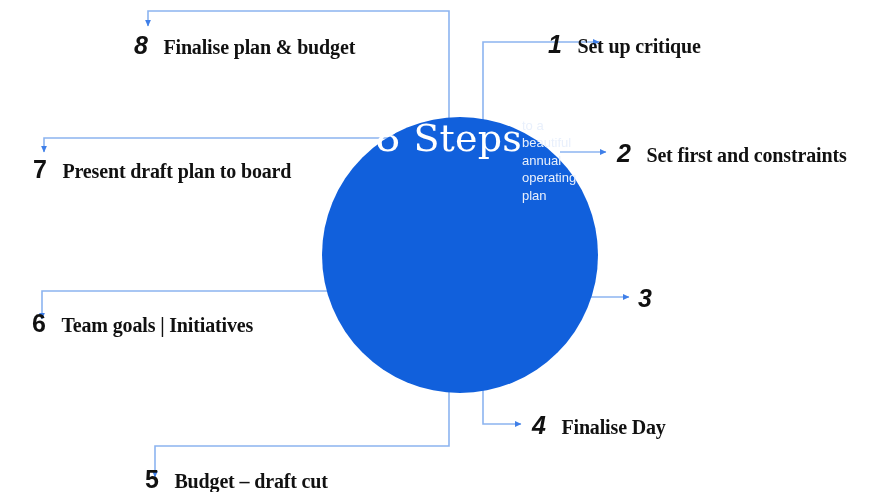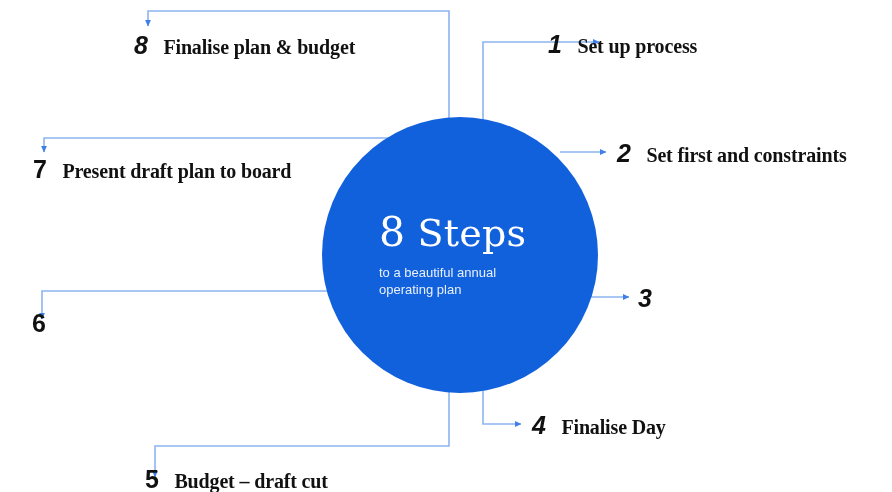--- a/index.html
+++ b/index.html
@@ -34,21 +34,21 @@
     background: #1160DC;
     z-index: 2;
   }
   .circle-inner {
     position: absolute;
     left: 0;
     top: 0;
     width: 276px;
     height: 276px;
     display: flex;
-    flex-direction: column;
+    flex-direction: row;
     align-items: flex-start;
     justify-content: center;
     box-sizing: border-box;
     padding-left: 57px;
     padding-right: 26px;
   }
   .circle-headline {
     font-family: "DejaVu Serif", "Liberation Serif", serif;
     color: #ffffff;
     font-size: 38px;
@@ -128,21 +128,21 @@
     <div class="circle-inner">
       <div class="circle-headline">
         <span class="num">8</span><span>&nbsp;</span><span>Steps</span>
       </div>
       <div class="circle-sub">to a beautiful annual operating plan</div>
     </div>
   </div>
 
   <div class="step" style="left:548px; top:30px;">
     <span class="step-num">1</span>
-    <span class="step-label">Set up process</span>
+    <span class="step-label">Set up critique</span>
   </div>
 
   <div class="step" style="left:617px; top:139px;">
     <span class="step-num">2</span>
     <span class="step-label">Set first and constraints</span>
   </div>
 
   <div class="step" style="left:638px; top:284px;">
     <span class="step-num">3</span>
   </div>
@@ -152,20 +152,21 @@
     <span class="step-label">Finalise Day</span>
   </div>
 
   <div class="step" style="left:145px; top:465px;">
     <span class="step-num upright">5</span>
     <span class="step-label">Budget – draft cut</span>
   </div>
 
   <div class="step" style="left:32px; top:309px;">
     <span class="step-num upright">6</span>
+    <span class="step-label">Team goals | Initiatives</span>
   </div>
 
   <div class="step" style="left:33px; top:155px;">
     <span class="step-num upright">7</span>
     <span class="step-label">Present draft plan to board</span>
   </div>
 
   <div class="step" style="left:134px; top:31px;">
     <span class="step-num">8</span>
     <span class="step-label">Finalise plan &amp; budget</span>

